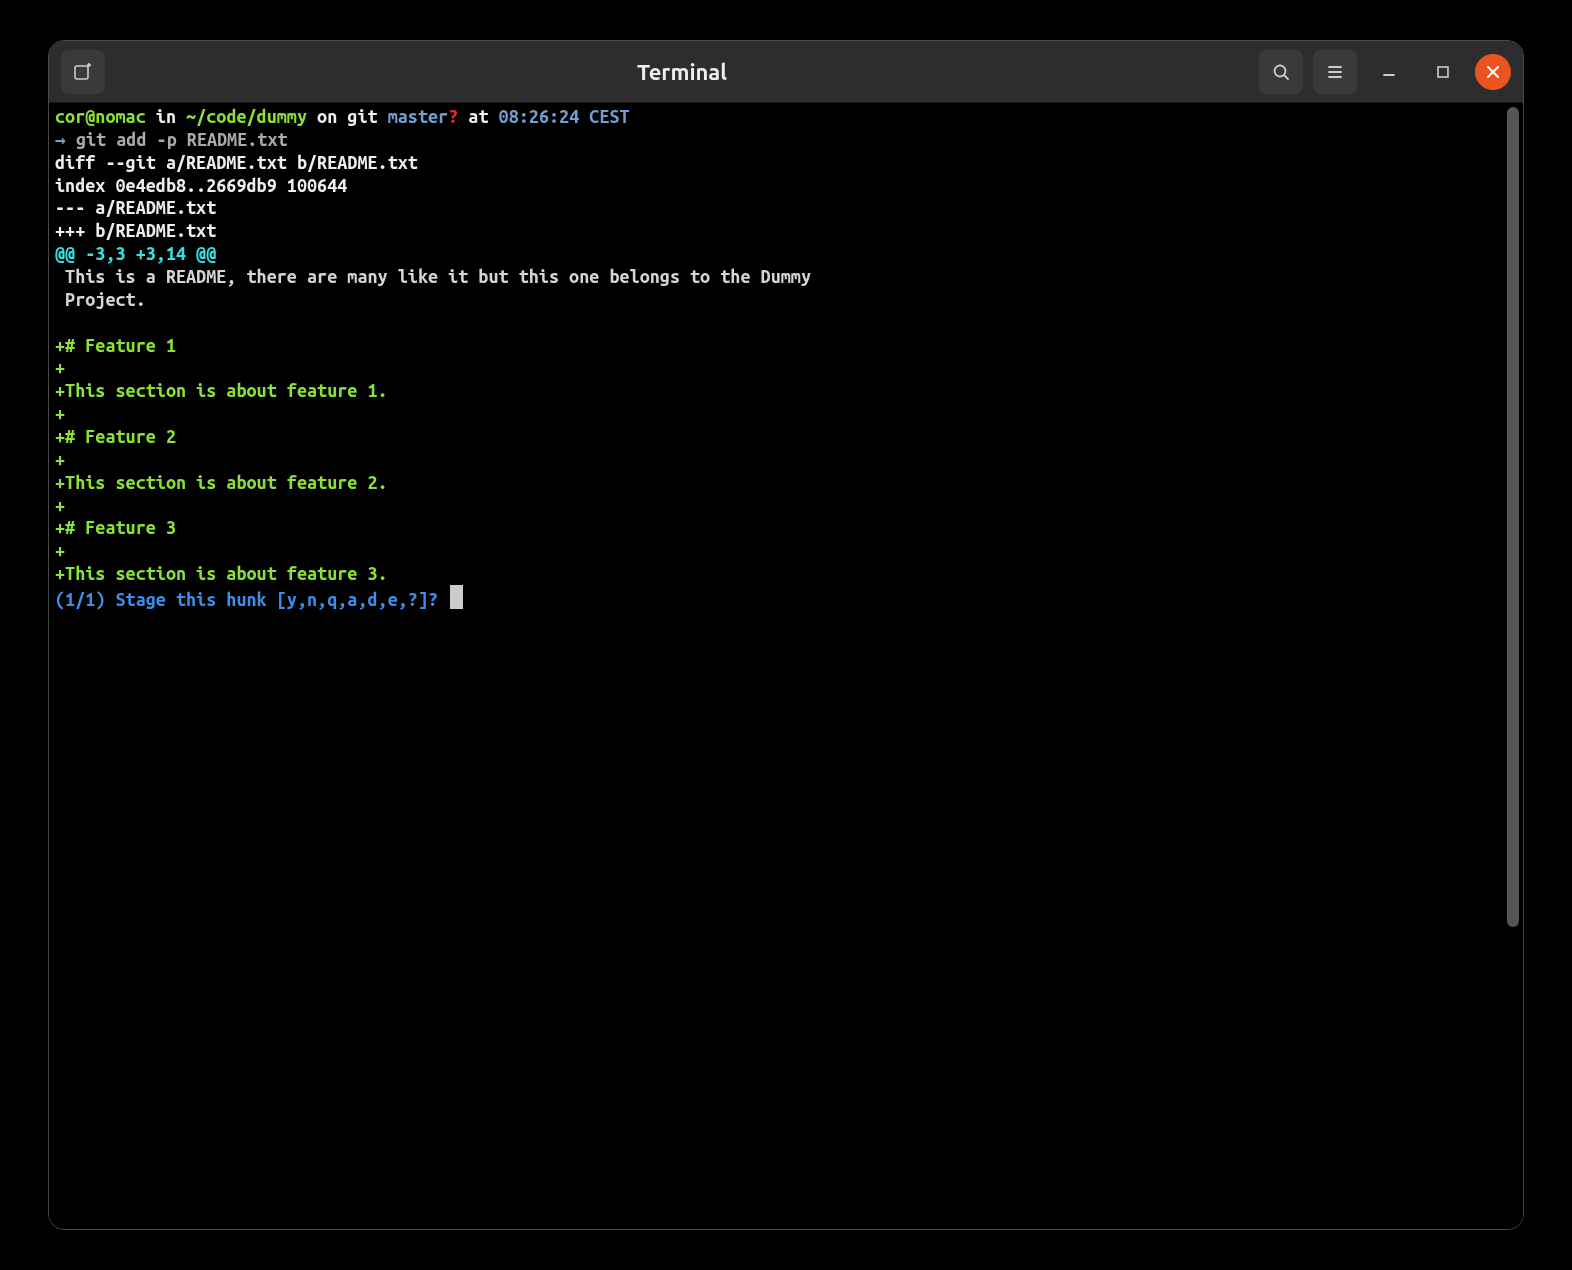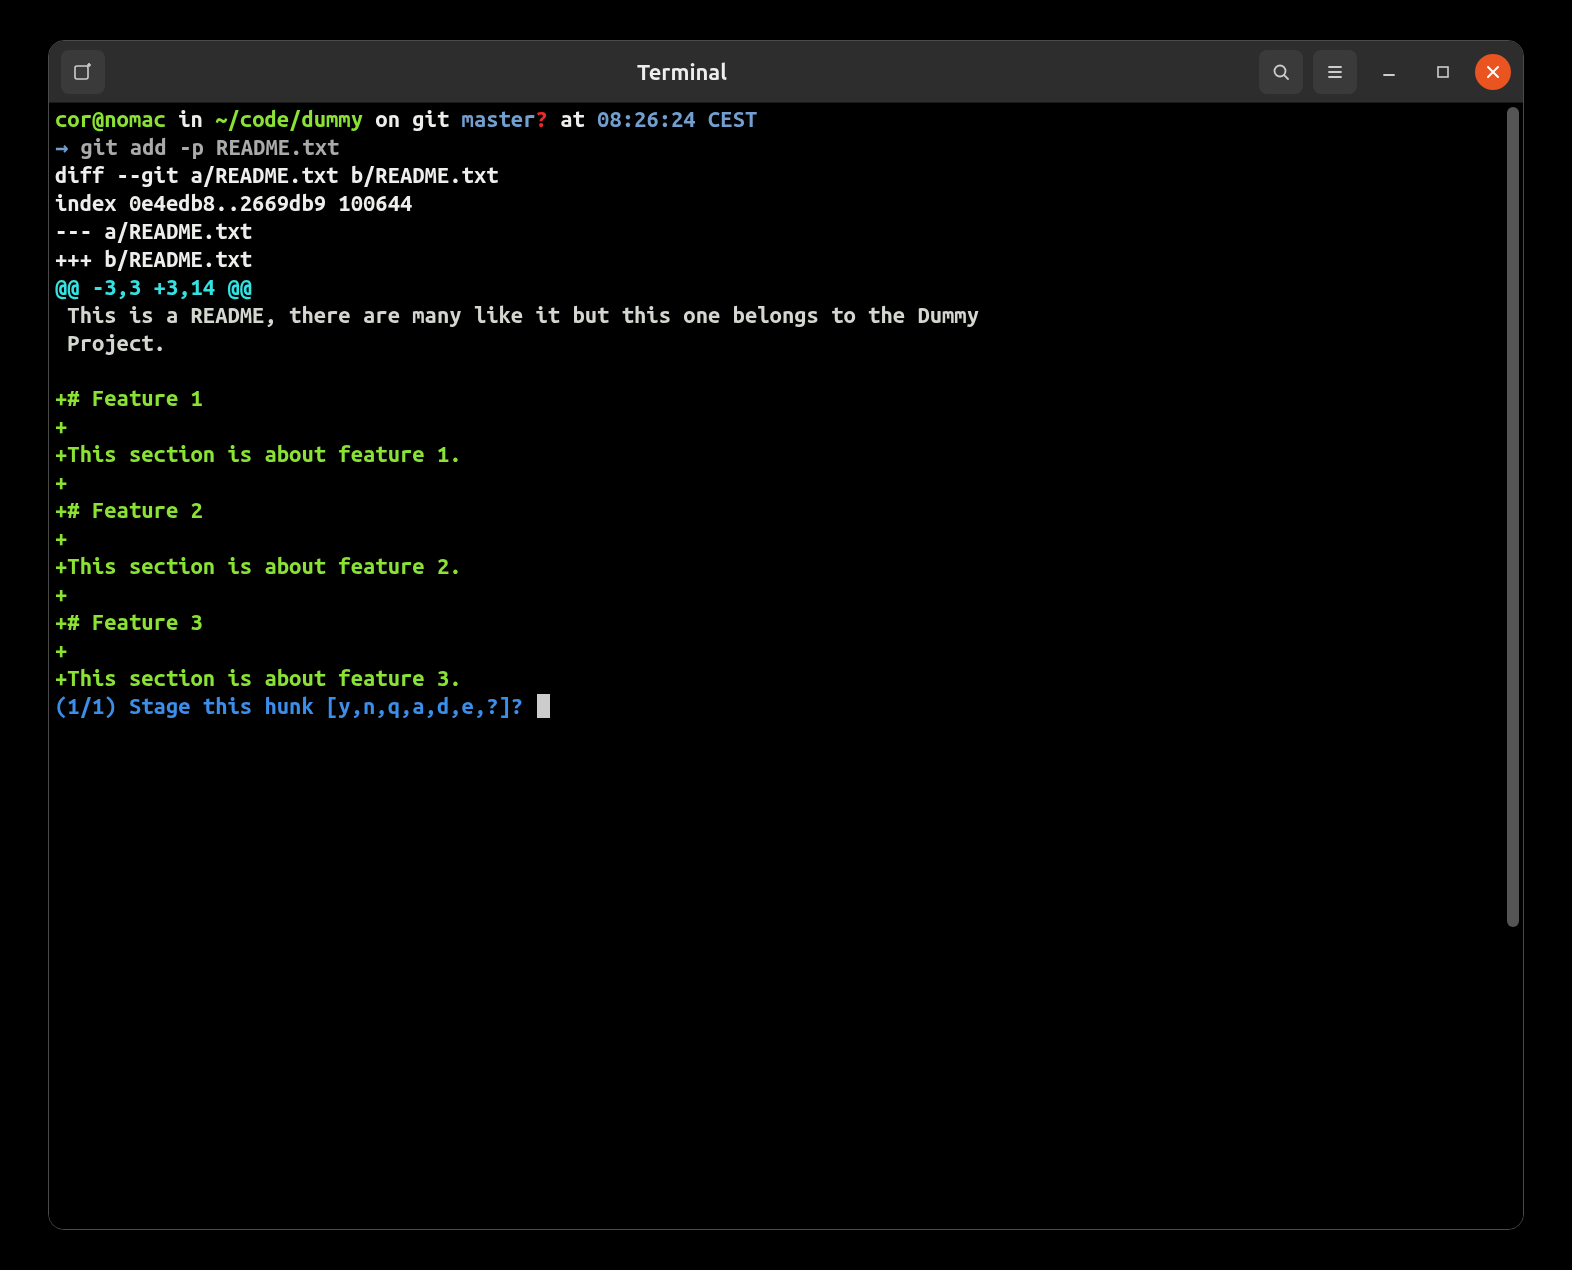--- a/index.html
+++ b/index.html
@@ -62,21 +62,21 @@
   }
   .titlebar .right-group { display:flex; align-items:center; gap:10px; }
   .terminal-body {
     flex: 1;
     background: #000;
     position: relative;
     overflow: hidden;
   }
   .terminal-content {
     padding: 2px 6px;
-    font-size: 22px;
+    font-size: 18px;
     line-height: 1.27;
     font-weight: bold;
     white-space: pre;
     color: #ccc;
   }
   .scrollbar {
     position: absolute;
     right: 4px;
     top: 4px;
     width: 12px;

